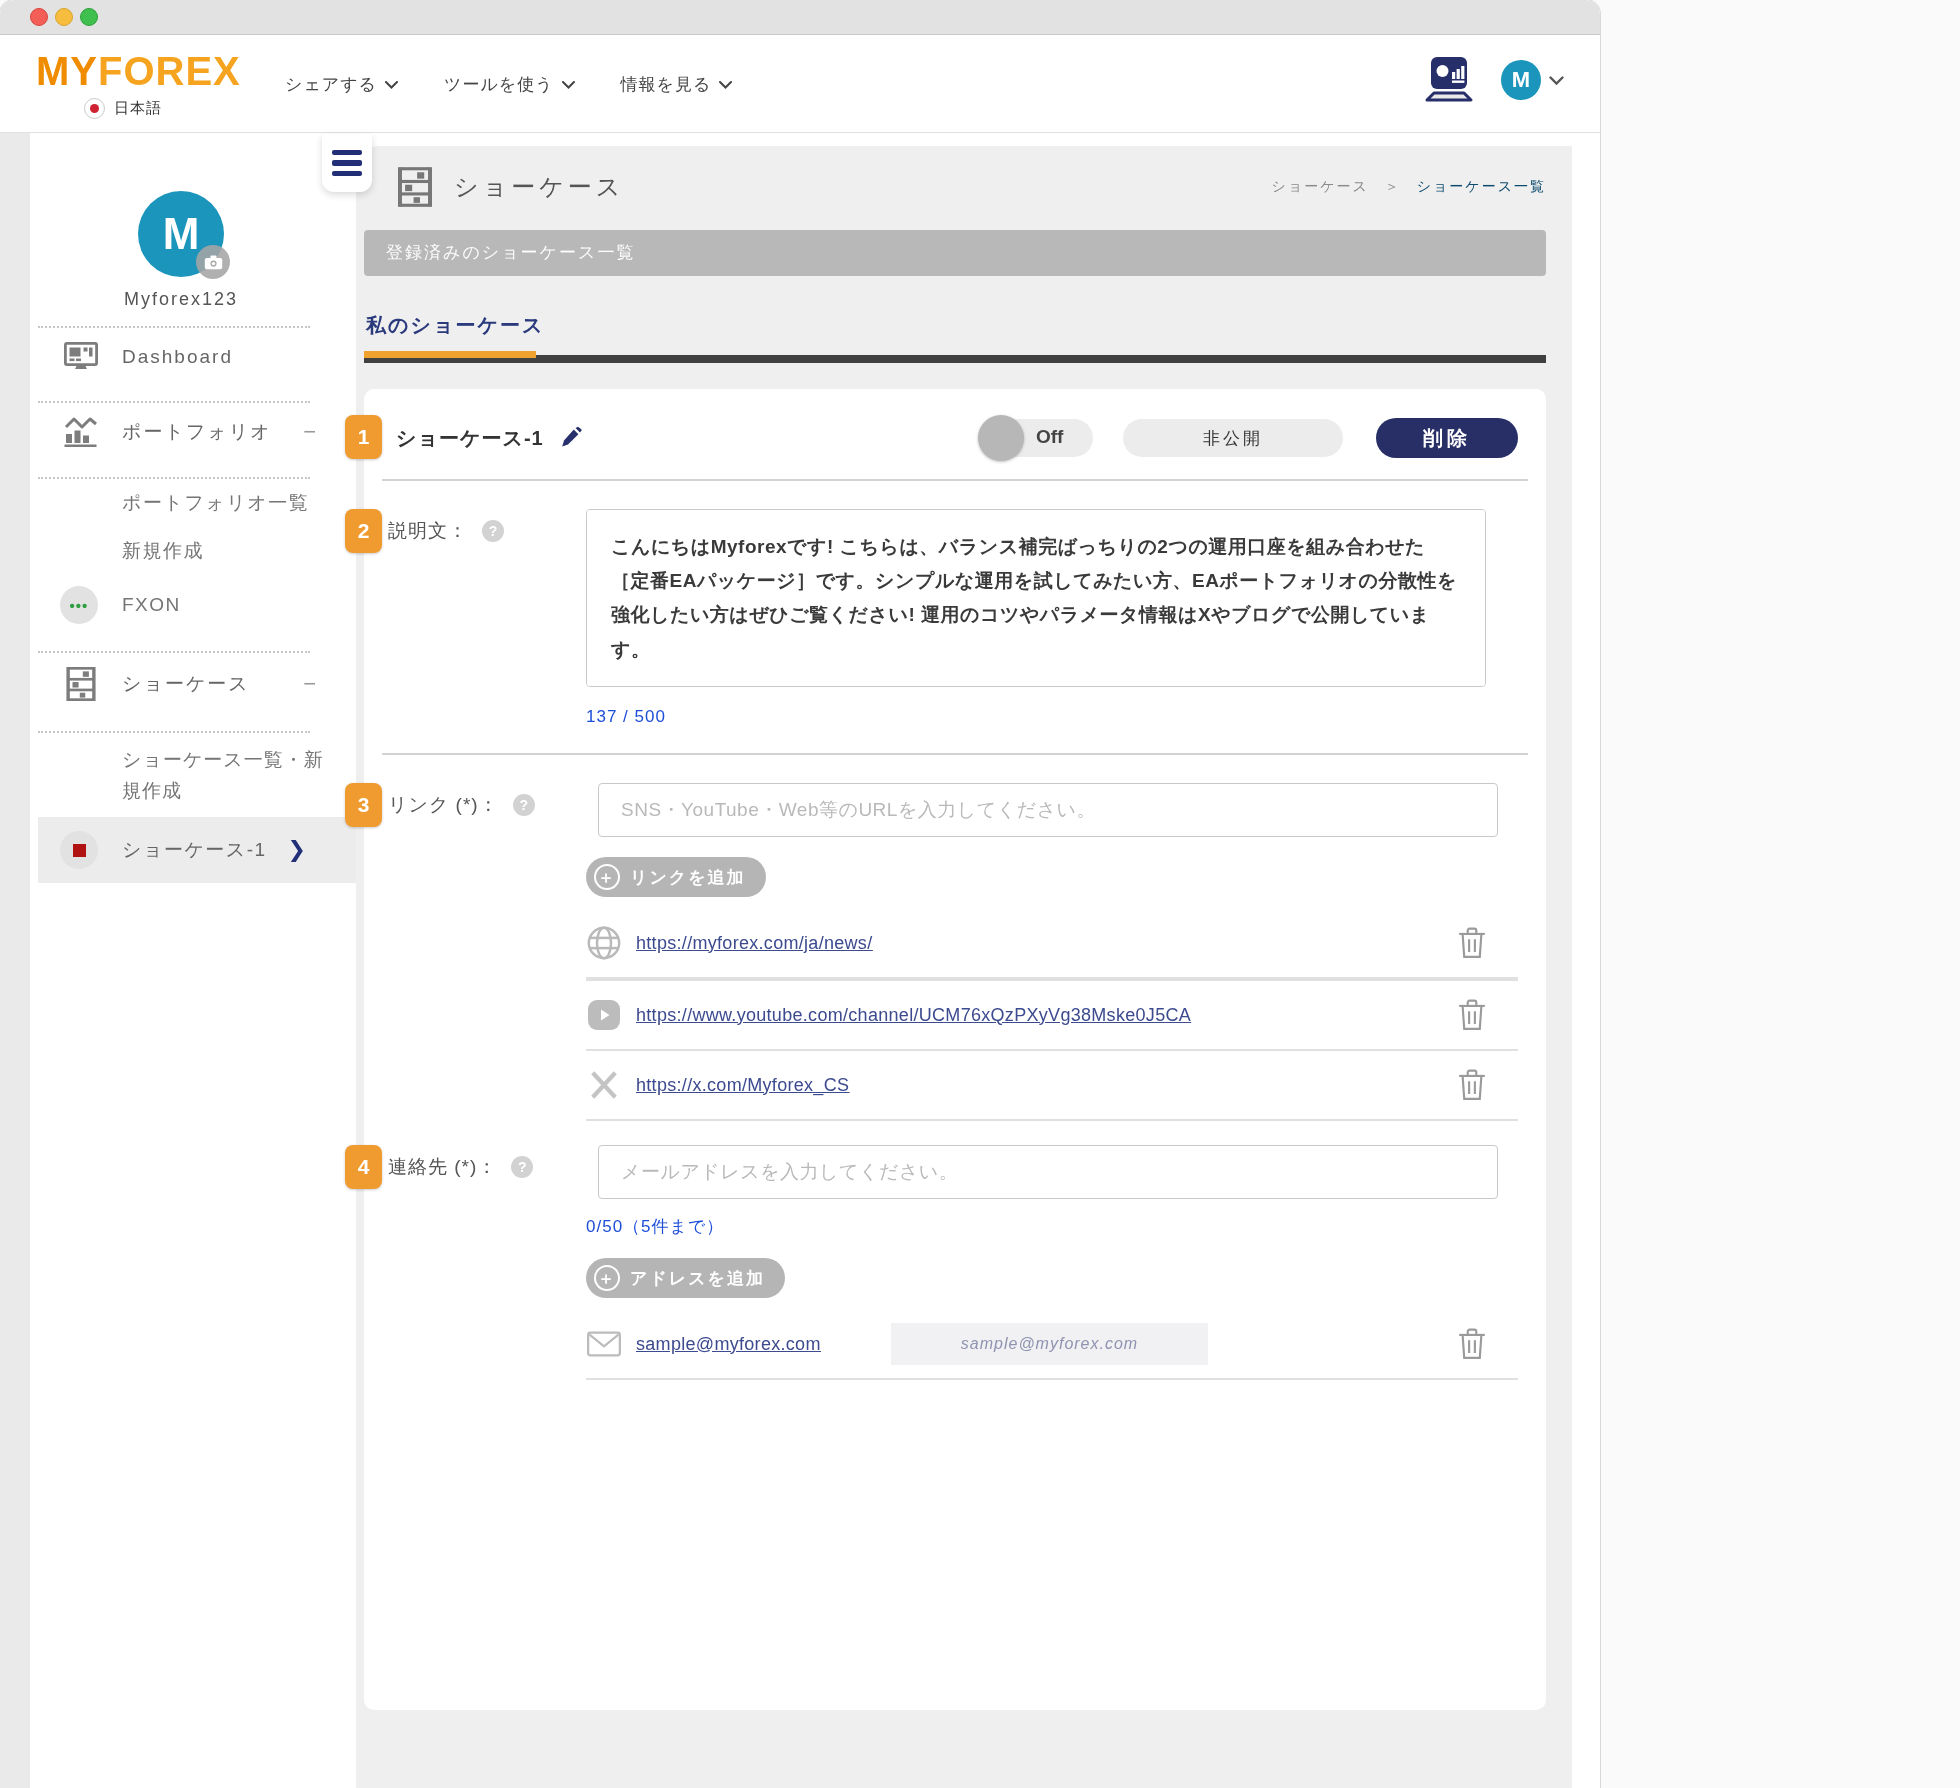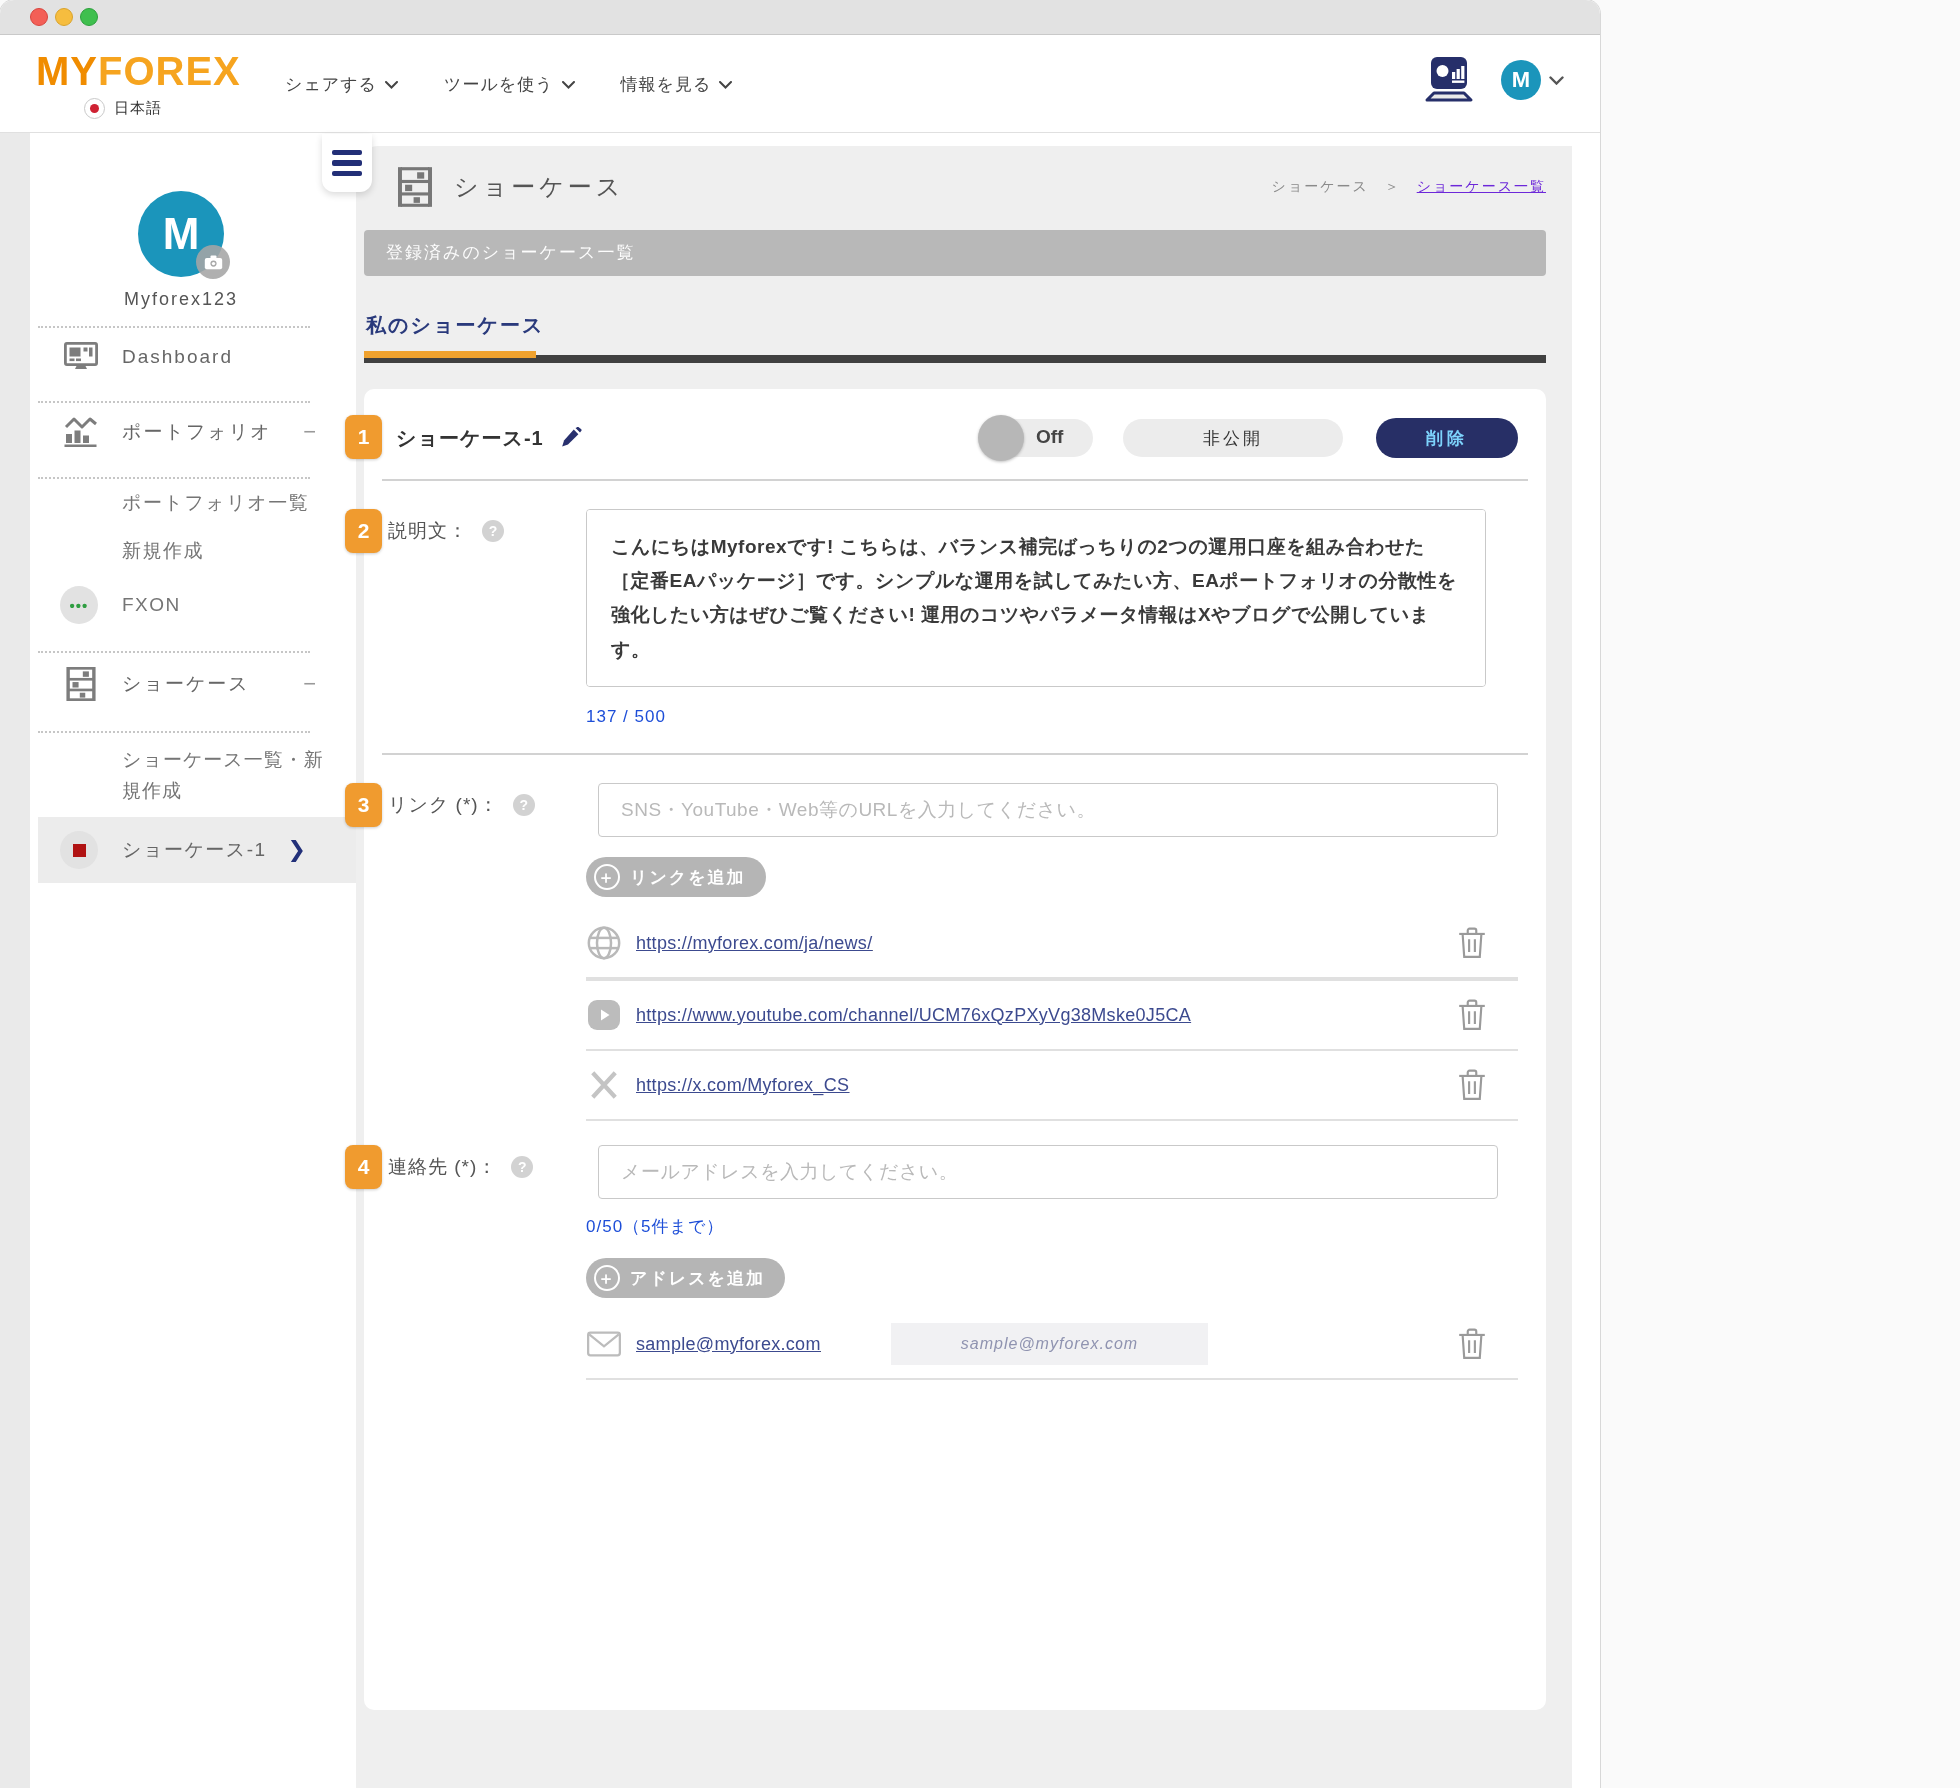--- a/index.html
+++ b/index.html
@@ -57,37 +57,37 @@
   .red-square { width:13px; height:13px; background:#b01212; }
   .sb-sub.selected { background:#ececec; margin-left:8px; padding:14px 50px 14px 22px; }
   .sb-sub.selected .sb-label { color:#666; }
   .sb-chevron { margin-left:auto; color:#223079; font-size:22px; font-weight:bold; }
   .sb-sub.wrap2 .sb-label { width:234px; line-height:31px; letter-spacing:1px; }
 
   
   .title-row { display:flex; align-items:center; margin:18px 0 0 34px; height:46px; }
   .page-title { margin-left:22px; font-size:24px; color:#555; letter-spacing:4px; }
   .breadcrumb { margin-left:auto; font-size:14px; color:#8a8a8a; letter-spacing:2px; }
-  .breadcrumb .bc-link { color:#6d28d9; text-decoration:underline; cursor:pointer; }
+  .breadcrumb .bc-link { color:#0c4a6e; cursor:pointer; }
   .banner { margin-top:20px; height:46px; background:#b8b8b8; border-radius:4px; color:#fdfdfd; font-size:17px; letter-spacing:2px; line-height:46px; padding-left:22px; }
   .tabs { margin-top:36px; border-bottom:8px solid #404040; position:relative; }
   .tab { display:inline-block; padding:0 0 16px 2px; font-size:20px; font-weight:bold; color:#2a3a7c; letter-spacing:2px; cursor:pointer; }
   .tab-underline { position:absolute; left:0; bottom:-3px; width:172px; height:7px; background:#f0a22e; }
 
   
   .card { margin-top:26px; background:#fff; border-radius:10px; padding:26px 28px 330px 24px; position:relative; }
   .num-badge { position:absolute; left:-43px; top:0; width:37px; height:44px; background:#f09b2f; border-radius:8px; color:#fff; font-size:21px; font-weight:bold; display:flex; align-items:center; justify-content:center; box-shadow:0 1px 3px rgba(0,0,0,.2); }
   .row1 { position:relative; display:flex; align-items:center; height:46px; }
   .sc-title { margin-left:8px; font-size:20px; font-weight:bold; color:#333; letter-spacing:1px; }
   .pencil-btn { margin-left:16px; cursor:pointer; display:flex; }
   .toggle { margin-left:auto; position:relative; width:112px; height:38px; background:#ececec; border-radius:19px; cursor:pointer; }
   .toggle-knob { position:absolute; left:-3px; top:-4px; width:46px; height:46px; border-radius:50%; background:#b7b7b7; box-shadow:0 1px 3px rgba(0,0,0,.25); }
   .toggle-label { position:absolute; left:55px; top:7px; font-size:19px; font-weight:600; color:#444; }
   .btn-gray { margin-left:30px; width:220px; height:38px; background:#ececec; border:0; border-radius:19px; font-size:17px; color:#333; letter-spacing:3px; cursor:pointer; font-family:inherit; }
-  .btn-navy { margin-left:33px; width:142px; height:40px; background:#272f66; border:0; border-radius:20px; font-size:17px; font-weight:bold; color:#7dd3fc; letter-spacing:4px; cursor:pointer; font-family:Liberation Mono, monospace; }
+  .btn-navy { margin-left:33px; width:142px; height:40px; background:#272f66; border:0; border-radius:20px; font-size:20px; font-weight:bold; color:#ffffff; letter-spacing:4px; cursor:pointer; font-family:Liberation Mono, monospace; }
   .hr-full { border:0; border-top:2px solid #d2d2d2; margin:18px -10px 0 -6px; }
 
   .sect { display:flex; margin-top:28px; }
   .label-col { position:relative; width:198px; flex:0 0 198px; padding-top:8px; display:flex; align-items:flex-start; }
   .sect-label { font-size:19px; color:#555; letter-spacing:1px; line-height:28px; }
   .help { width:22px; height:22px; border-radius:50%; background:#d2d2d2; color:#fff; font-size:14px; font-weight:bold; display:inline-flex; align-items:center; justify-content:center; margin-left:14px; margin-top:3px; cursor:pointer; flex:0 0 22px; }
   .content-col { flex:1; min-width:0; }
   .desc-box { width:900px; height:178px; border:1px solid #c9c9c9; border-radius:4px; padding:20px 24px; font-size:19px; font-weight:600; color:#3a3a3a; line-height:1.8; letter-spacing:.5px; resize:none; font-family:inherit; background:#fff; }
   .counter { margin-top:16px; font-size:17px; color:#1d4ed8; letter-spacing:1px; }
   .text-input { width:900px; height:54px; border:1px solid #c9c9c9; border-radius:4px; padding:0 22px; font-size:19px; color:#333; letter-spacing:.5px; font-family:inherit;margin-left:12px; }

